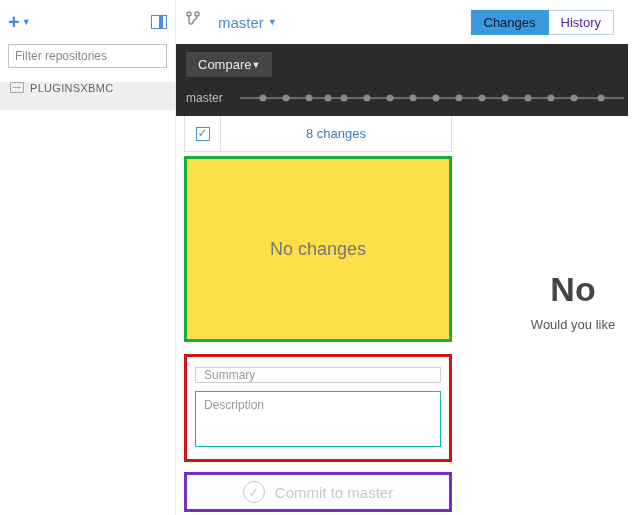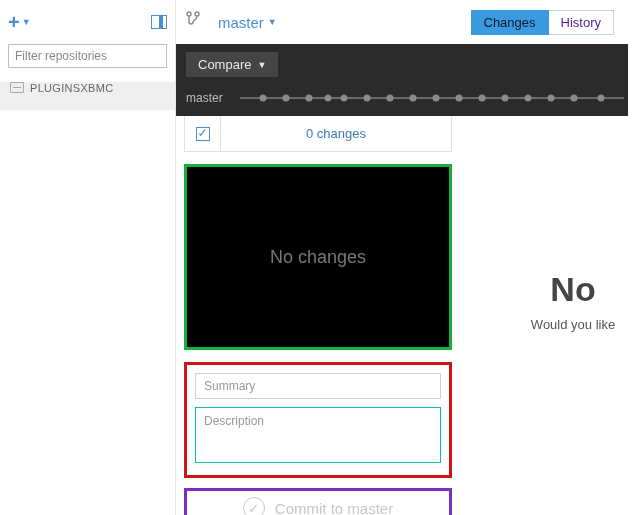--- a/index.html
+++ b/index.html
@@ -25,41 +25,41 @@
   .branch-icon { color:#888; font-size:16px; margin-right:18px; transform: translateY(-1px); }
   .branch-sel { color:#4a8fd6; font-size:15px; cursor:pointer; display:flex; align-items:center; gap:4px; }
   .branch-sel .caret { font-size:9px; }
   .tabs { margin-left:auto; display:flex; align-items:center; padding-right:14px; gap:0; }
   .tab { font-size:13px; padding:4px 12px; border:1px solid #bcd4ea; color:#4c1d95; background:#fff; cursor:pointer; }
   .tab.active { background:#3b99e0; color:#0f172a; border-color:#3b99e0; }
   .tab + .tab { border-left:none; }
 
   
   .graph-bar { background:#2b2b2b; height:72px; padding:8px 0 0 10px; color:#cfcfcf; position:relative; }
-  .compare-btn { background:#454545; color:#e8e8e8; font-size:13px; padding:5px 12px; display:inline-flex; align-items:center; gap:6px; cursor:pointer; border:none; }
+  .compare-btn { background:#454545; color:#e8e8e8; font-size:13px; padding:5px 12px; display:inline-flex; align-items:center; cursor:pointer; border:none; }
   .compare-btn .caret { font-size:9px; }
   .graph-row { display:flex; align-items:center; margin-top:14px; }
   .graph-label { font-size:12px; color:#bdbdbd; width:54px; }
   .graph-line { flex:1; height:2px; background:#6a6a6a; position:relative; margin-right:4px; }
   .graph-line .dot { position:absolute; top:50%; width:7px; height:7px; background:#8b8b8b; border-radius:50%; transform:translate(-50%,-50%); }
 
   
   .changes-head { width:268px; margin:0; border:1px solid #e0e0e0; border-top:none; display:flex; align-items:center; height:36px; background:#fff; }
   .chk { width:36px; display:flex; align-items:center; justify-content:center; border-right:1px solid #e0e0e0; height:100%; }
   .chk-box { width:14px; height:14px; border:1.3px solid #4a8fd6; position:relative; }
   .chk-box::after { content:"✓"; position:absolute; left:1px; top:-2px; font-size:12px; color:#4a8fd6; }
   .changes-count { flex:1; text-align:center; color:#3b7bb7; font-size:13px; }
 
   
-  .panel-green { width:268px; height:186px; border:3px solid #14b03b; margin-top:12px; display:flex; align-items:center; justify-content:center; background:#000000; }
+  .panel-green { width:268px; height:186px; border:3px solid #14b03b; margin-top:4px; display:flex; align-items:center; justify-content:center; background:#fde047; }
   .no-changes { color:#777; font-size:18px; font-weight:300; }
 
   
   .panel-red { width:268px; border:3px solid #d11313; margin-top:12px; padding:8px; background:#fff; }
-  .summary-input { width:100%; height:26px; border:1px solid #cfcfcf; padding:0 8px; font-size:12px; color:#555; }
+  .summary-input { width:100%; height:16px; border:1px solid #cfcfcf; padding:0 8px; font-size:12px; color:#555; }
   .desc-input { width:100%; height:56px; border:1px solid #14b8a6; padding:6px 8px; font-size:12px; color:#555; margin-top:8px; resize:none; }
   .summary-input::placeholder, .desc-input::placeholder { color:#999; }
 
   
   .panel-purple { width:268px; border:3px solid #7a2fbf; margin-top:10px; display:flex; align-items:center; justify-content:center; height:40px; background:#fff; }
   .commit-circ { width:22px; height:22px; border:1.4px solid #c7c7c7; border-radius:50%; display:flex; align-items:center; justify-content:center; color:#c7c7c7; font-size:13px; margin-right:10px; }
   .commit-text { color:#c7c7c7; font-size:15px; }
 
   
   .big-no { position:absolute; right:0; top:270px; text-align:center; width:110px; }
@@ -134,21 +134,21 @@
         </div>
     </div>
   </div>
 
   <div class="panels">
 
     <div class="changes-head">
       <div class="chk">
         <div class="chk-box"></div>
       </div>
-      <div class="changes-count">0 changes</div>
+      <div class="changes-count">8 changes</div>
     </div>
 
     <div class="panel-green">
       <span class="no-changes">No changes</span>
     </div>
 
     <div class="panel-red">
       <input class="summary-input" placeholder="Summary" style="">
       <textarea class="desc-input" placeholder="Description" style=""></textarea>
     </div>

